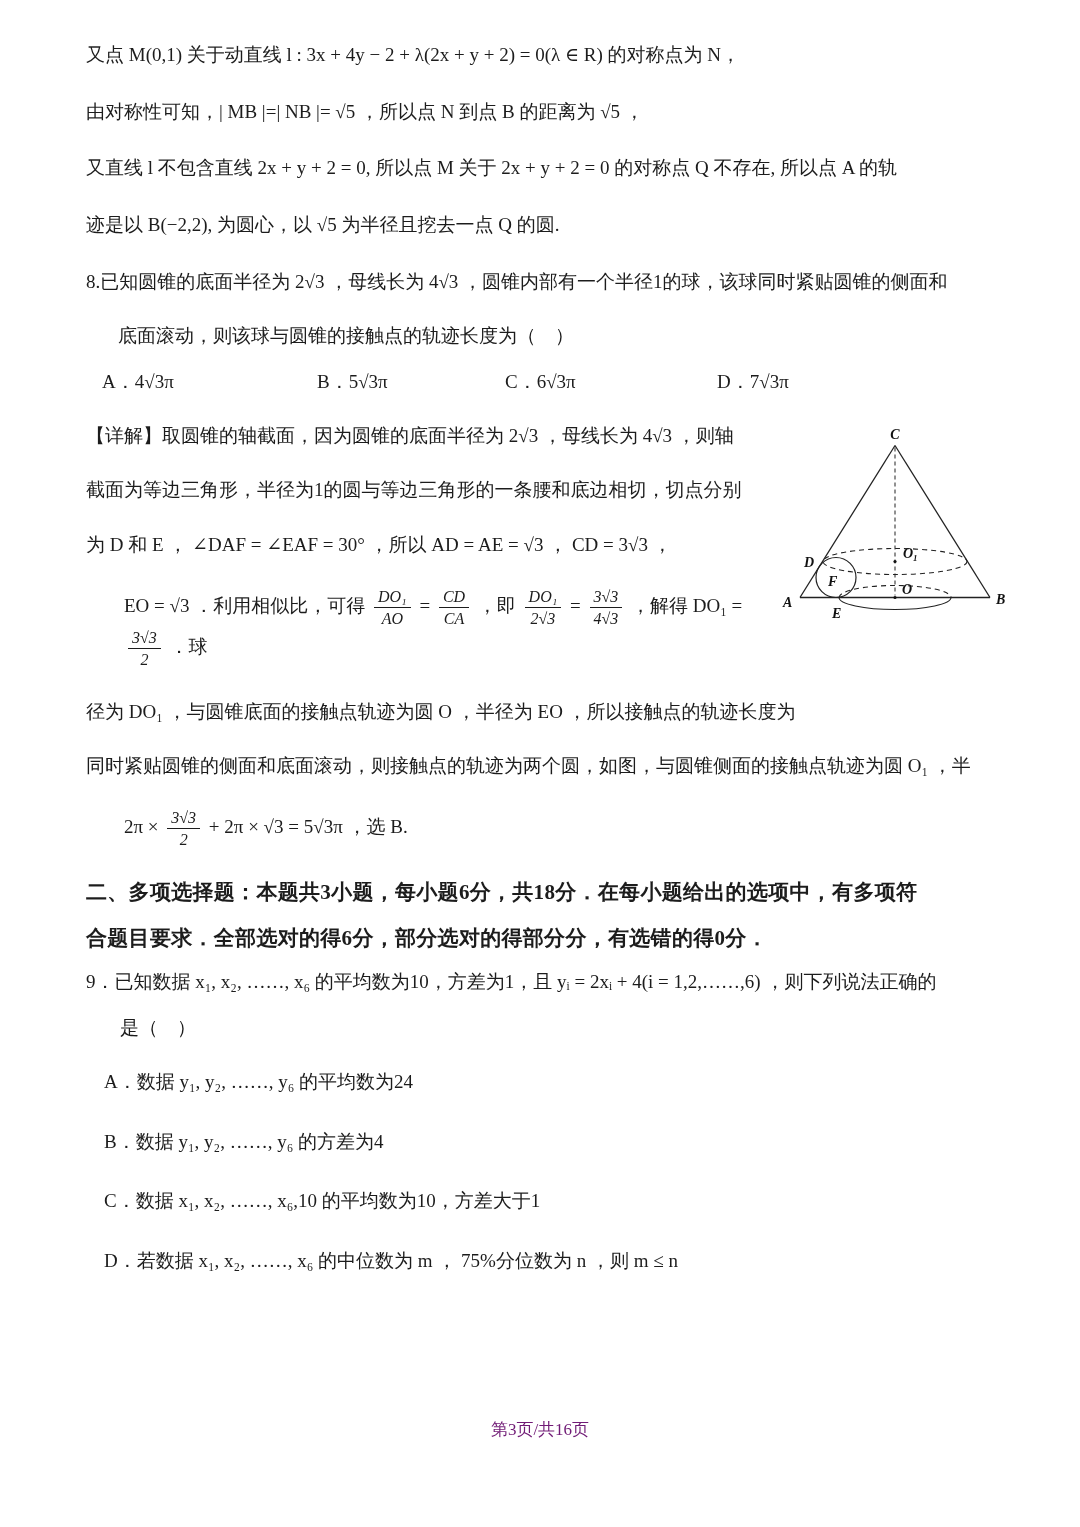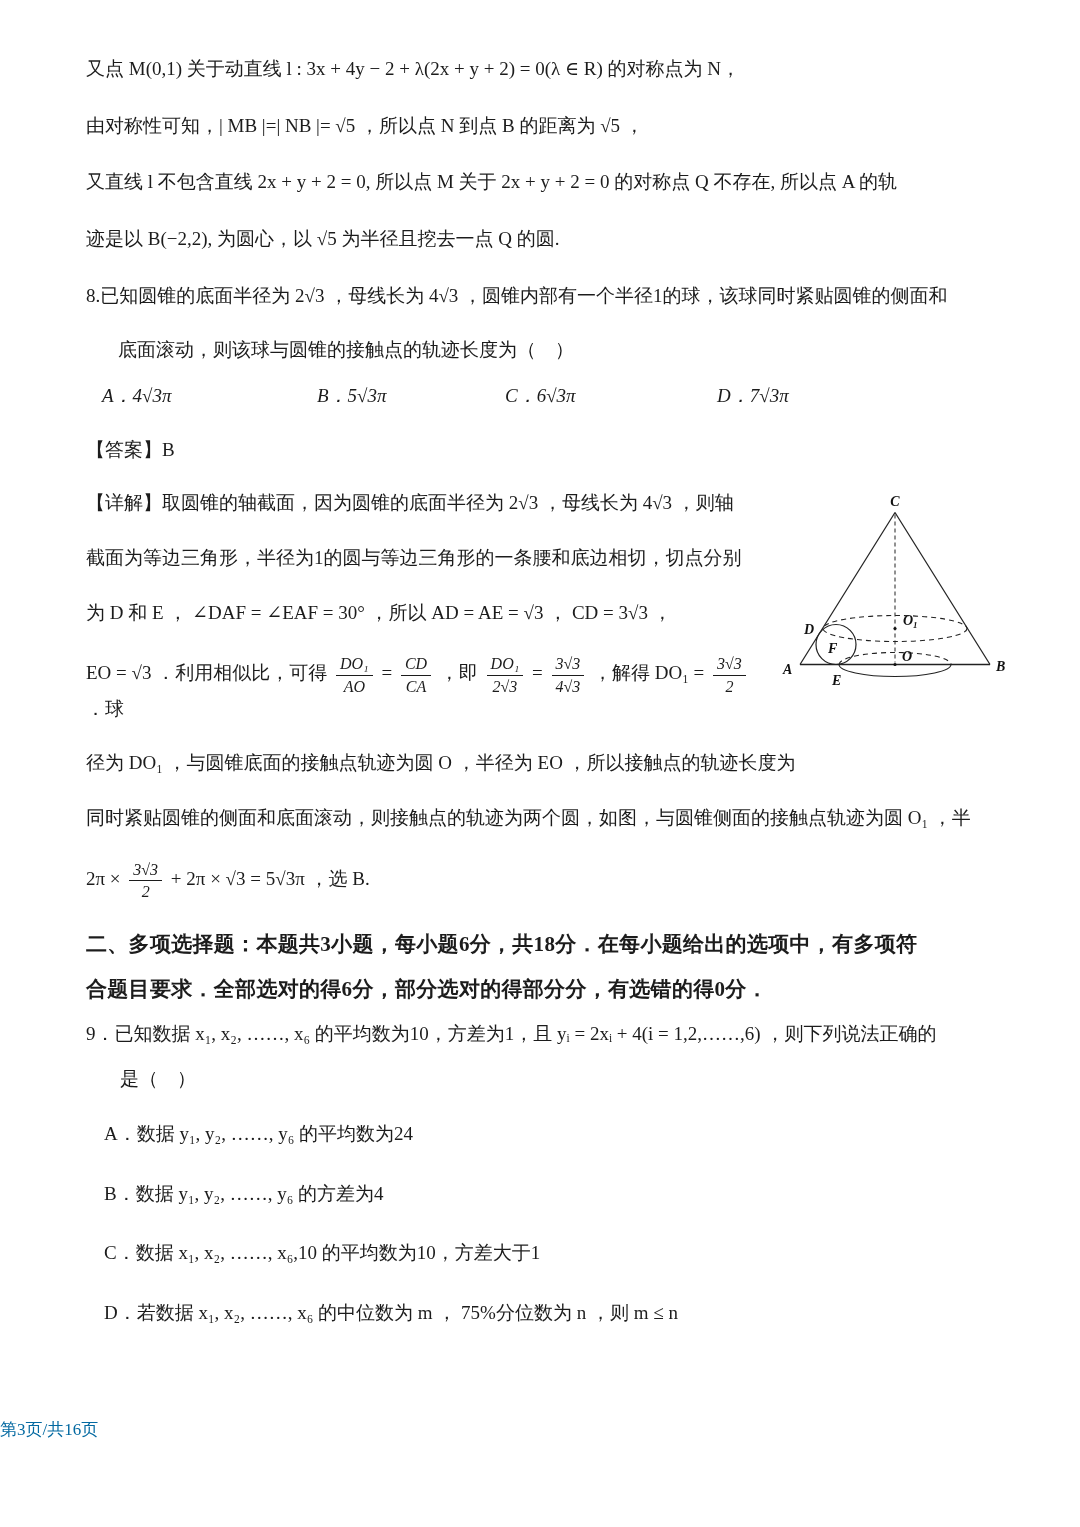--- a/index.html
+++ b/index.html
@@ -2,41 +2,41 @@
 <html><head>
 <meta charset="utf-8">
 <style>
   html,body { margin:0; padding:0; background:#e9e9e9; }
   .page {
     position:relative;
     width:1080px; height:1527px;
     margin:0 auto;
     background:#ffffff;
     box-sizing:border-box;
-    padding:56px 68px 0 86px;
+    padding:42px 68px 0 86px;
     font-family:"Liberation Serif","DejaVu Serif",serif;
     color:#1c1c1c;
     font-size:19px;
     overflow:hidden;
   }
   p { margin:0; line-height:1.35; }
 
   
   .sol p { margin-bottom:31px; }
 
   
   .q8stem1 { margin-bottom:29px; }
   .q8stem2 { padding-left:32px; margin-bottom:20px; }
   .opts8 {
     display:grid;
     grid-template-columns:215px 188px 212px auto;
     padding-left:16px;
     margin-bottom:28px;
   }
-  .opts8 span { white-space:nowrap;font-style:italic; }
+  .opts8 span { white-space:nowrap; }
   .answer { margin-bottom:28px; }
 
   .detail { zoom:1; }
   .detail:after { content:""; display:block; clear:both; }
   .detail p { margin-bottom:29px; }
 
   .figure {
     float:right;
     width:235px; height:205px;
     margin:0 0 8px 16px;
@@ -50,38 +50,38 @@
 
   .frac {
     display:inline-flex; flex-direction:column;
     vertical-align:middle; text-align:center;
     font-size:16px; line-height:1.2; margin:0 4px;
     font-style:italic;
     justify-content:space-between;
   }
   .frac .num { border-bottom:1.4px solid #1c1c1c; padding:0 4px 1px; }
   .frac .den { padding-top:1px; }
-  .formula-line { margin-bottom:30px; }
+  .formula-line { margin-bottom:30px;margin-left:38px; }
 
   
   .sec2 p {
     font-family:Liberation Serif, serif;
     font-weight:700; font-size:21px;
     margin-bottom:17px; letter-spacing:0.3px;
   }
   .sec2 { margin-bottom:12px; }
 
   
   .q9 .stem1 { margin-bottom:20px; }
   .q9 .stem2 { padding-left:34px; margin-bottom:29px; }
   .q9 .opt   { padding-left:18px; margin-bottom:34px; }
 
   footer {
     position:absolute; left:0; right:0; bottom:86px;
-    font-size:17px; color:#0369a1;
+    text-align:center; font-size:17px; color:#701a75;
   }
 </style>
 </head>
 <body>
 
 <div class="page">
 
   <section class="sol">
     <p>又点 M(0,1) 关于动直线 l : 3x + 4y − 2 + λ(2x + y + 2) = 0(λ ∈ R) 的对称点为 N，</p>
     <p>由对称性可知，| MB |=| NB |= √5 ，所以点 N 到点 B 的距离为 √5 ，</p>
@@ -93,21 +93,20 @@
     <p class="q8stem1">8.已知圆锥的底面半径为 2√3 ，母线长为 4√3 ，圆锥内部有一个半径1的球，该球同时紧贴圆锥的侧面和</p>
     <p class="q8stem2">底面滚动，则该球与圆锥的接触点的轨迹长度为（　）</p>
 
     <div class="opts8">
       <span>A．4√3π</span>
       <span>B．5√3π</span>
       <span>C．6√3π</span>
       <span>D．7√3π</span>
     </div>
 
-    <p class="answer">【答案】B</p>
 
     <div class="detail">
 
       <figure class="figure">
         <svg viewBox="0 0 235 200">
           <g stroke="#222" stroke-width="1.3" fill="none">
 
             <line x1="118" y1="20" x2="23" y2="172"></line>
             <line x1="118" y1="20" x2="213" y2="172"></line>
             <line x1="23" y1="172" x2="213" y2="172"></line>

